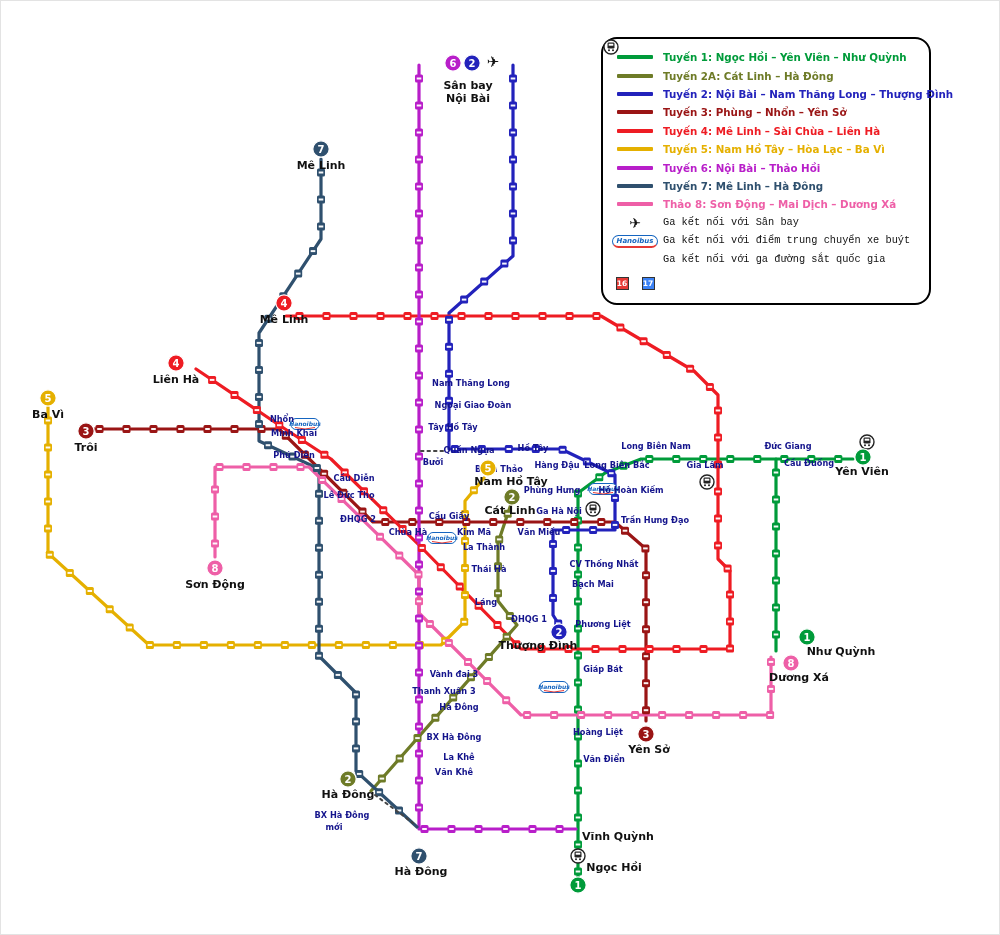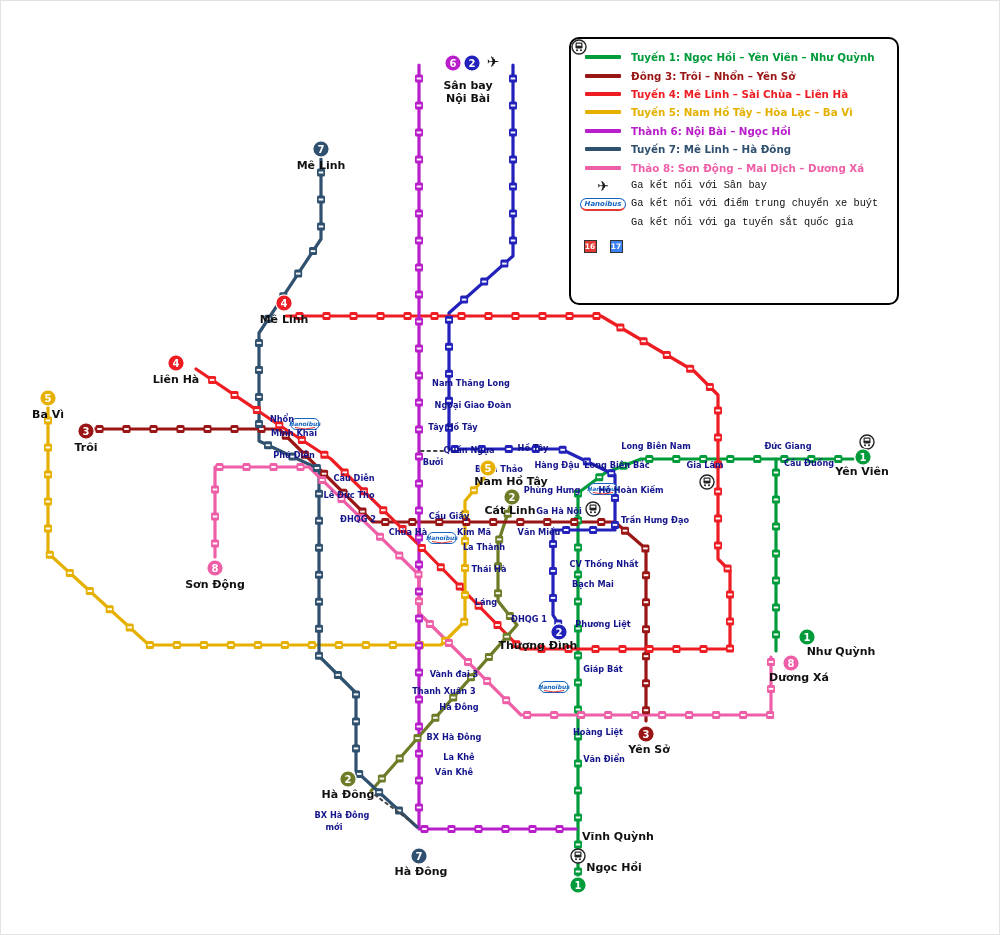--- a/index.html
+++ b/index.html
@@ -1,18 +1,18 @@
 <!DOCTYPE html>
 <html><head>
 <meta charset="utf-8">
 <style>
   html,body{margin:0;padding:0;background:#fff;font-family:"DejaVu Sans",sans-serif;}
   .map-root{position:relative;width:1000px;height:935px;background:#fff;border:1px solid #e3e3e3;box-sizing:border-box;overflow:hidden;}
   svg{position:absolute;left:0;top:0;font-family:"DejaVu Sans",sans-serif;}
-  .legend{position:absolute;left:568px;top:36px;width:330px;height:268px;background:#fff;border:2px solid #000;border-radius:10px;box-sizing:border-box;padding:9px 10px 6px 14px;}
+  .legend{position:absolute;left:600px;top:36px;width:330px;height:268px;background:#fff;border:2px solid #000;border-radius:16px;box-sizing:border-box;padding:9px 10px 6px 14px;}
   .lg-row{display:flex;align-items:center;height:18.4px;white-space:nowrap;}
   .lg-swatch{width:36px;height:4px;border-radius:1px;flex:0 0 36px;margin-right:10px;}
   .lg-iconbox{width:36px;flex:0 0 36px;display:flex;justify-content:center;align-items:center;margin-right:10px;}
   .lg-label{font-size:10.3px;font-weight:bold;}
   .lg-note{font-size:10.3px;color:#111;line-height:1.15;font-family:Liberation Mono, monospace;}
   .lg-plane{font-size:14px;color:#111;}
   .lg-bus{display:inline-block;border:1px solid #1565c0;border-bottom:2px solid #e53935;border-radius:7px;color:#1565c0;font-style:italic;font-weight:bold;font-size:7px;padding:1px 4px;background:#fff;}
   .lg-boxes{display:inline-flex;gap:13px;}
   .bx{width:13px;height:13px;display:inline-flex;align-items:center;justify-content:center;color:#fff;font-size:7.5px;font-weight:bold;border:1px solid #333;box-sizing:border-box;}
 </style>
@@ -769,34 +769,42 @@
         <text x="511" y="499.5" font-size="10" font-weight="bold" fill="#fff" text-anchor="middle">2</text>
       </g>
     </svg>
   <div class="legend">
     <div id="legend-lines">
         <div class="lg-row">
           <span class="lg-swatch" style="background:#009b3a"></span>
           <span class="lg-label" style="color:#009b3a">Tuyến 1: Ngọc Hồi – Yên Viên – Như Quỳnh</span>
         </div>
         <div class="lg-row">
+          <span class="lg-swatch" style="background:#6e7b27"></span>
+          <span class="lg-label" style="color:#6e7b27">Tuyến 2A: Cát Linh – Hà Đông</span>
+        </div>
+        <div class="lg-row">
+          <span class="lg-swatch" style="background:#2222bb"></span>
+          <span class="lg-label" style="color:#2222bb">Tuyến 2: Nội Bài – Nam Thăng Long – Thượng Đình</span>
+        </div>
+        <div class="lg-row">
           <span class="lg-swatch" style="background:#9a1515"></span>
-          <span class="lg-label" style="color:#9a1515">Đông 3: Trôi – Nhổn – Yên Sở</span>
+          <span class="lg-label" style="color:#9a1515">Tuyến 3: Phùng – Nhổn – Yên Sở</span>
         </div>
         <div class="lg-row">
           <span class="lg-swatch" style="background:#ee1c23"></span>
           <span class="lg-label" style="color:#ee1c23">Tuyến 4: Mê Linh – Sài Chùa – Liên Hà</span>
         </div>
         <div class="lg-row">
           <span class="lg-swatch" style="background:#e5b000"></span>
           <span class="lg-label" style="color:#e5b000">Tuyến 5: Nam Hồ Tây – Hòa Lạc – Ba Vì</span>
         </div>
         <div class="lg-row">
           <span class="lg-swatch" style="background:#b81ec9"></span>
-          <span class="lg-label" style="color:#b81ec9">Thành 6: Nội Bài – Ngọc Hồi</span>
+          <span class="lg-label" style="color:#b81ec9">Tuyến 6: Nội Bài – Thảo Hồi</span>
         </div>
         <div class="lg-row">
           <span class="lg-swatch" style="background:#2f506e"></span>
           <span class="lg-label" style="color:#2f506e">Tuyến 7: Mê Linh – Hà Đông</span>
         </div>
         <div class="lg-row">
           <span class="lg-swatch" style="background:#ee5fa7"></span>
           <span class="lg-label" style="color:#ee5fa7">Thảo 8: Sơn Động – Mai Dịch – Dương Xá</span>
         </div>
       </div>
@@ -816,21 +824,21 @@
         <div class="lg-row">
           <span class="lg-iconbox">
             <svg width="16" height="16" viewBox="0 0 16 16">
               <circle cx="8" cy="8" r="7" fill="#fff" stroke="#222" stroke-width="1.4"></circle>
               <rect x="4.5" y="3.5" width="7" height="6" rx="1.2" fill="#222"></rect>
               <rect x="5.7" y="4.7" width="4.6" height="2" fill="#fff"></rect>
               <circle cx="6" cy="11.3" r="1" fill="#222"></circle>
               <circle cx="10" cy="11.3" r="1" fill="#222"></circle>
             </svg>
           </span>
-          <span class="lg-note">Ga kết nối với ga tuyến sắt quốc gia</span>
+          <span class="lg-note">Ga kết nối với ga đường sắt quốc gia</span>
         </div>
         <div class="lg-row" style="height: 30px;">
           <span class="lg-iconbox">
             <span class="lg-boxes">
               <span class="bx" style="background:#e53935">16</span>
               <span class="bx" style="background:#3b82f6">17</span>
             </span>
           </span>
         </div>
       </div>

